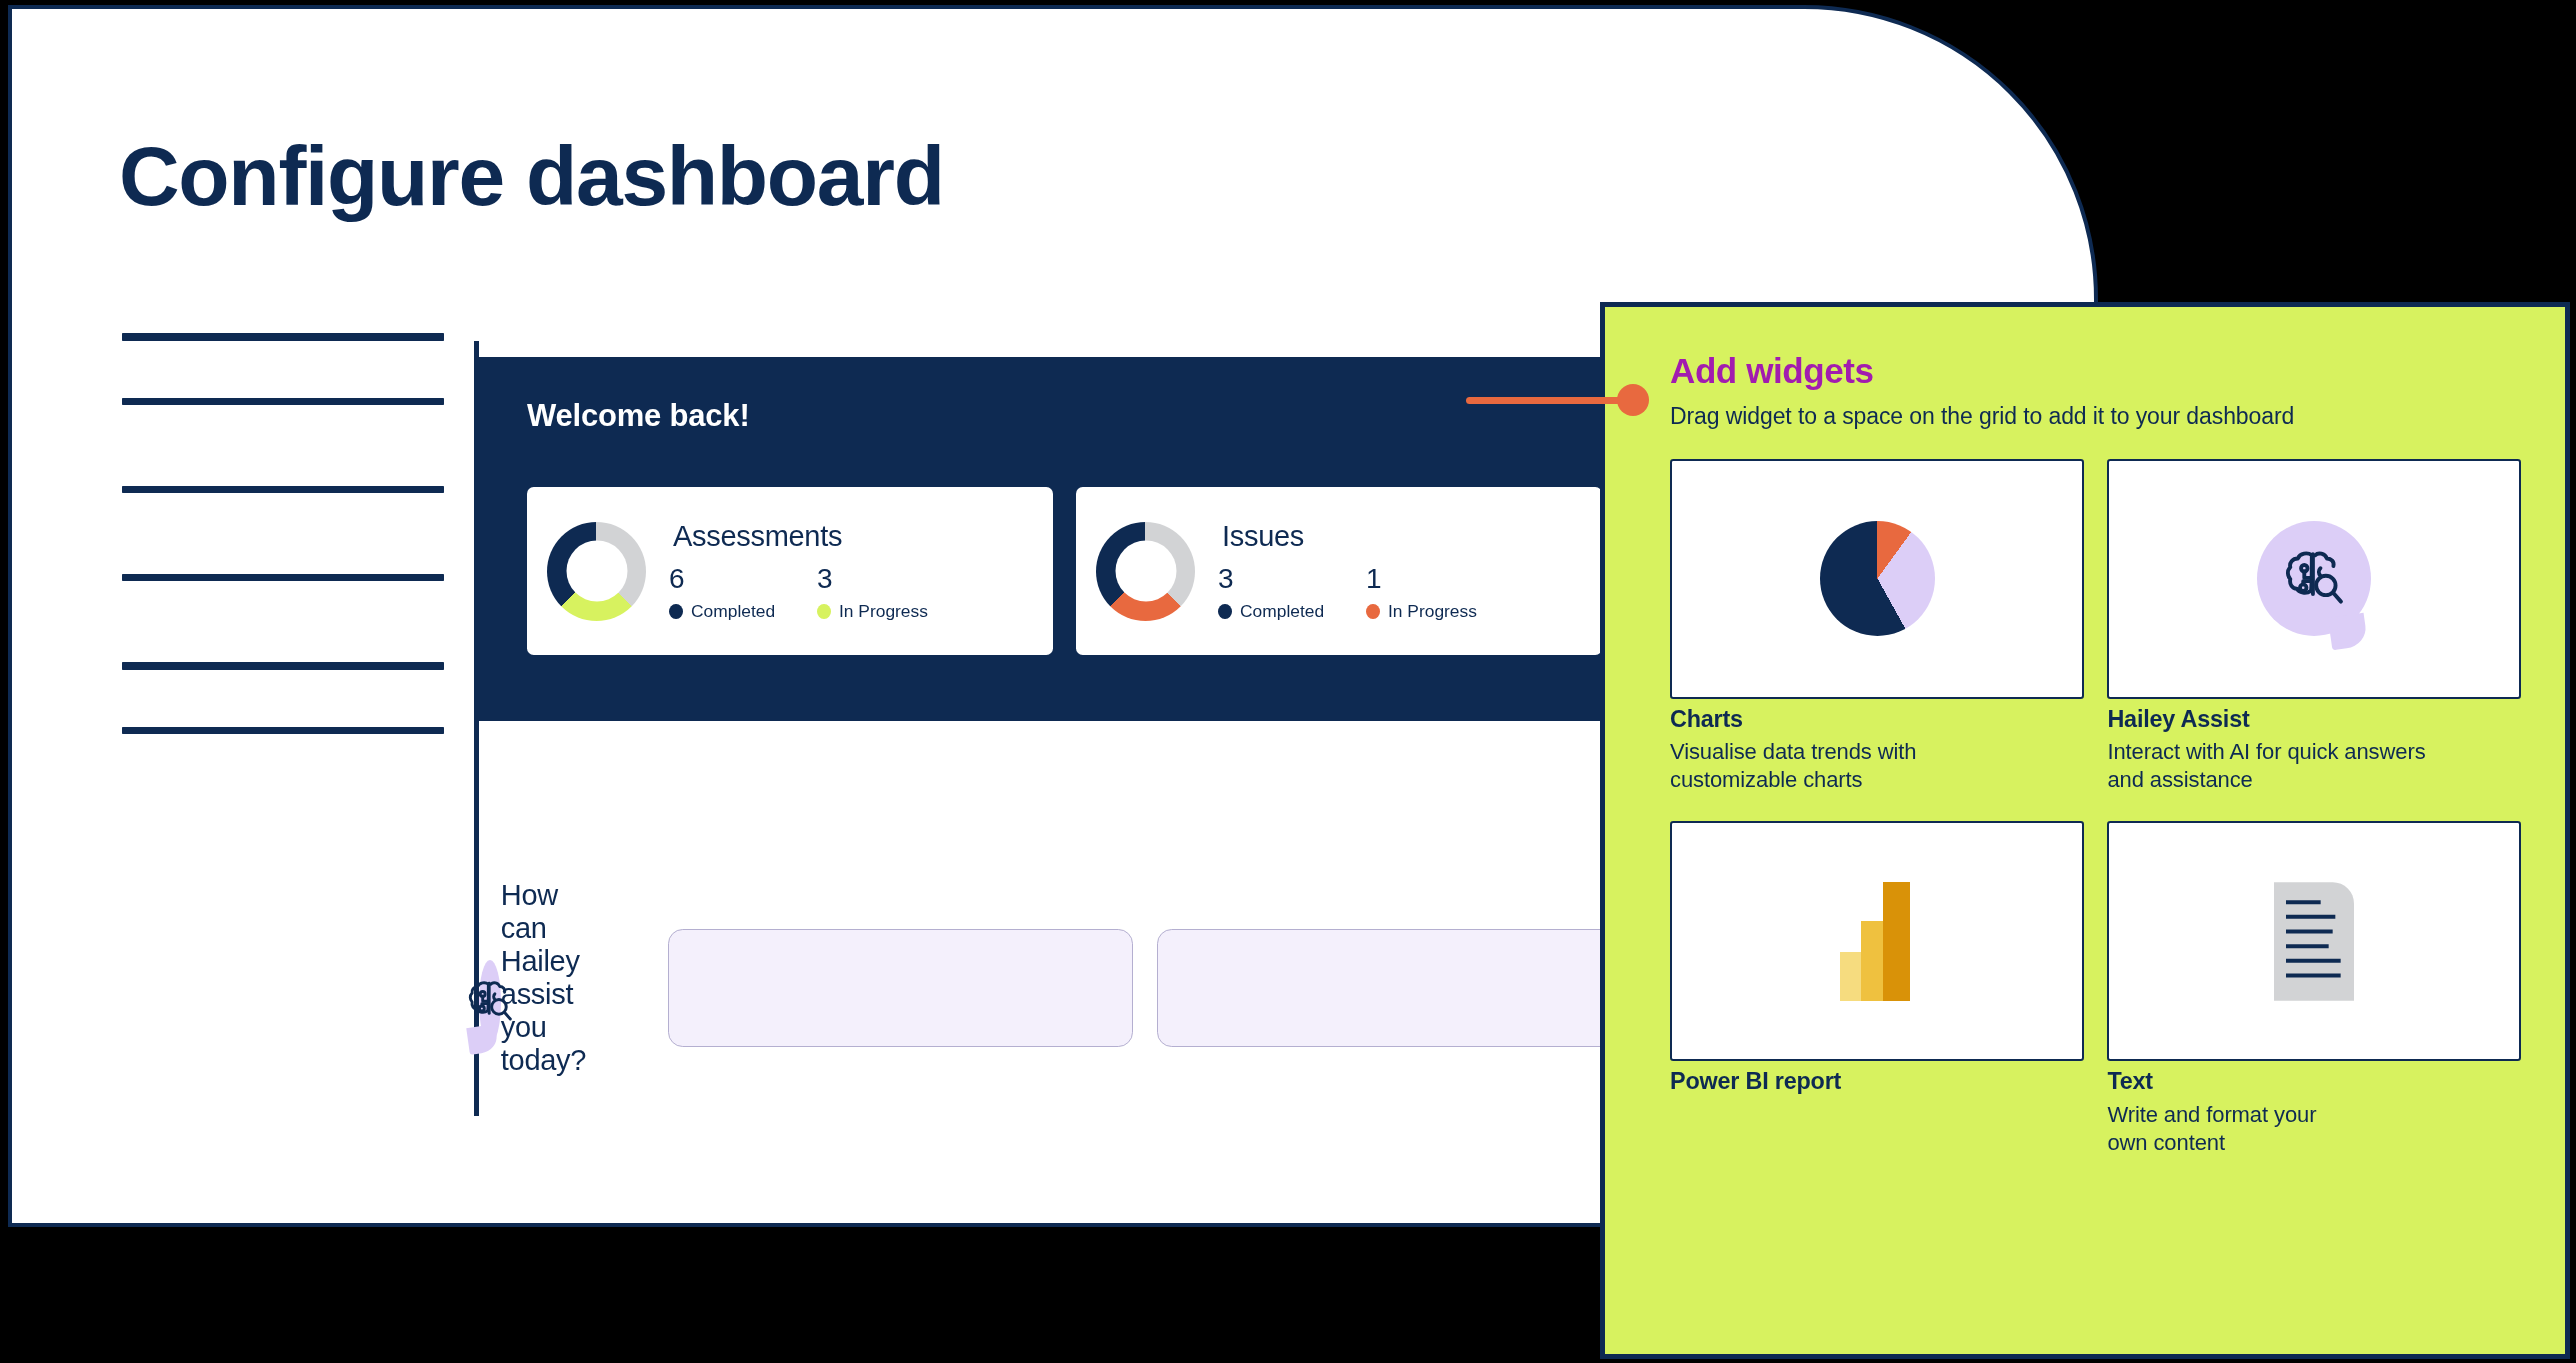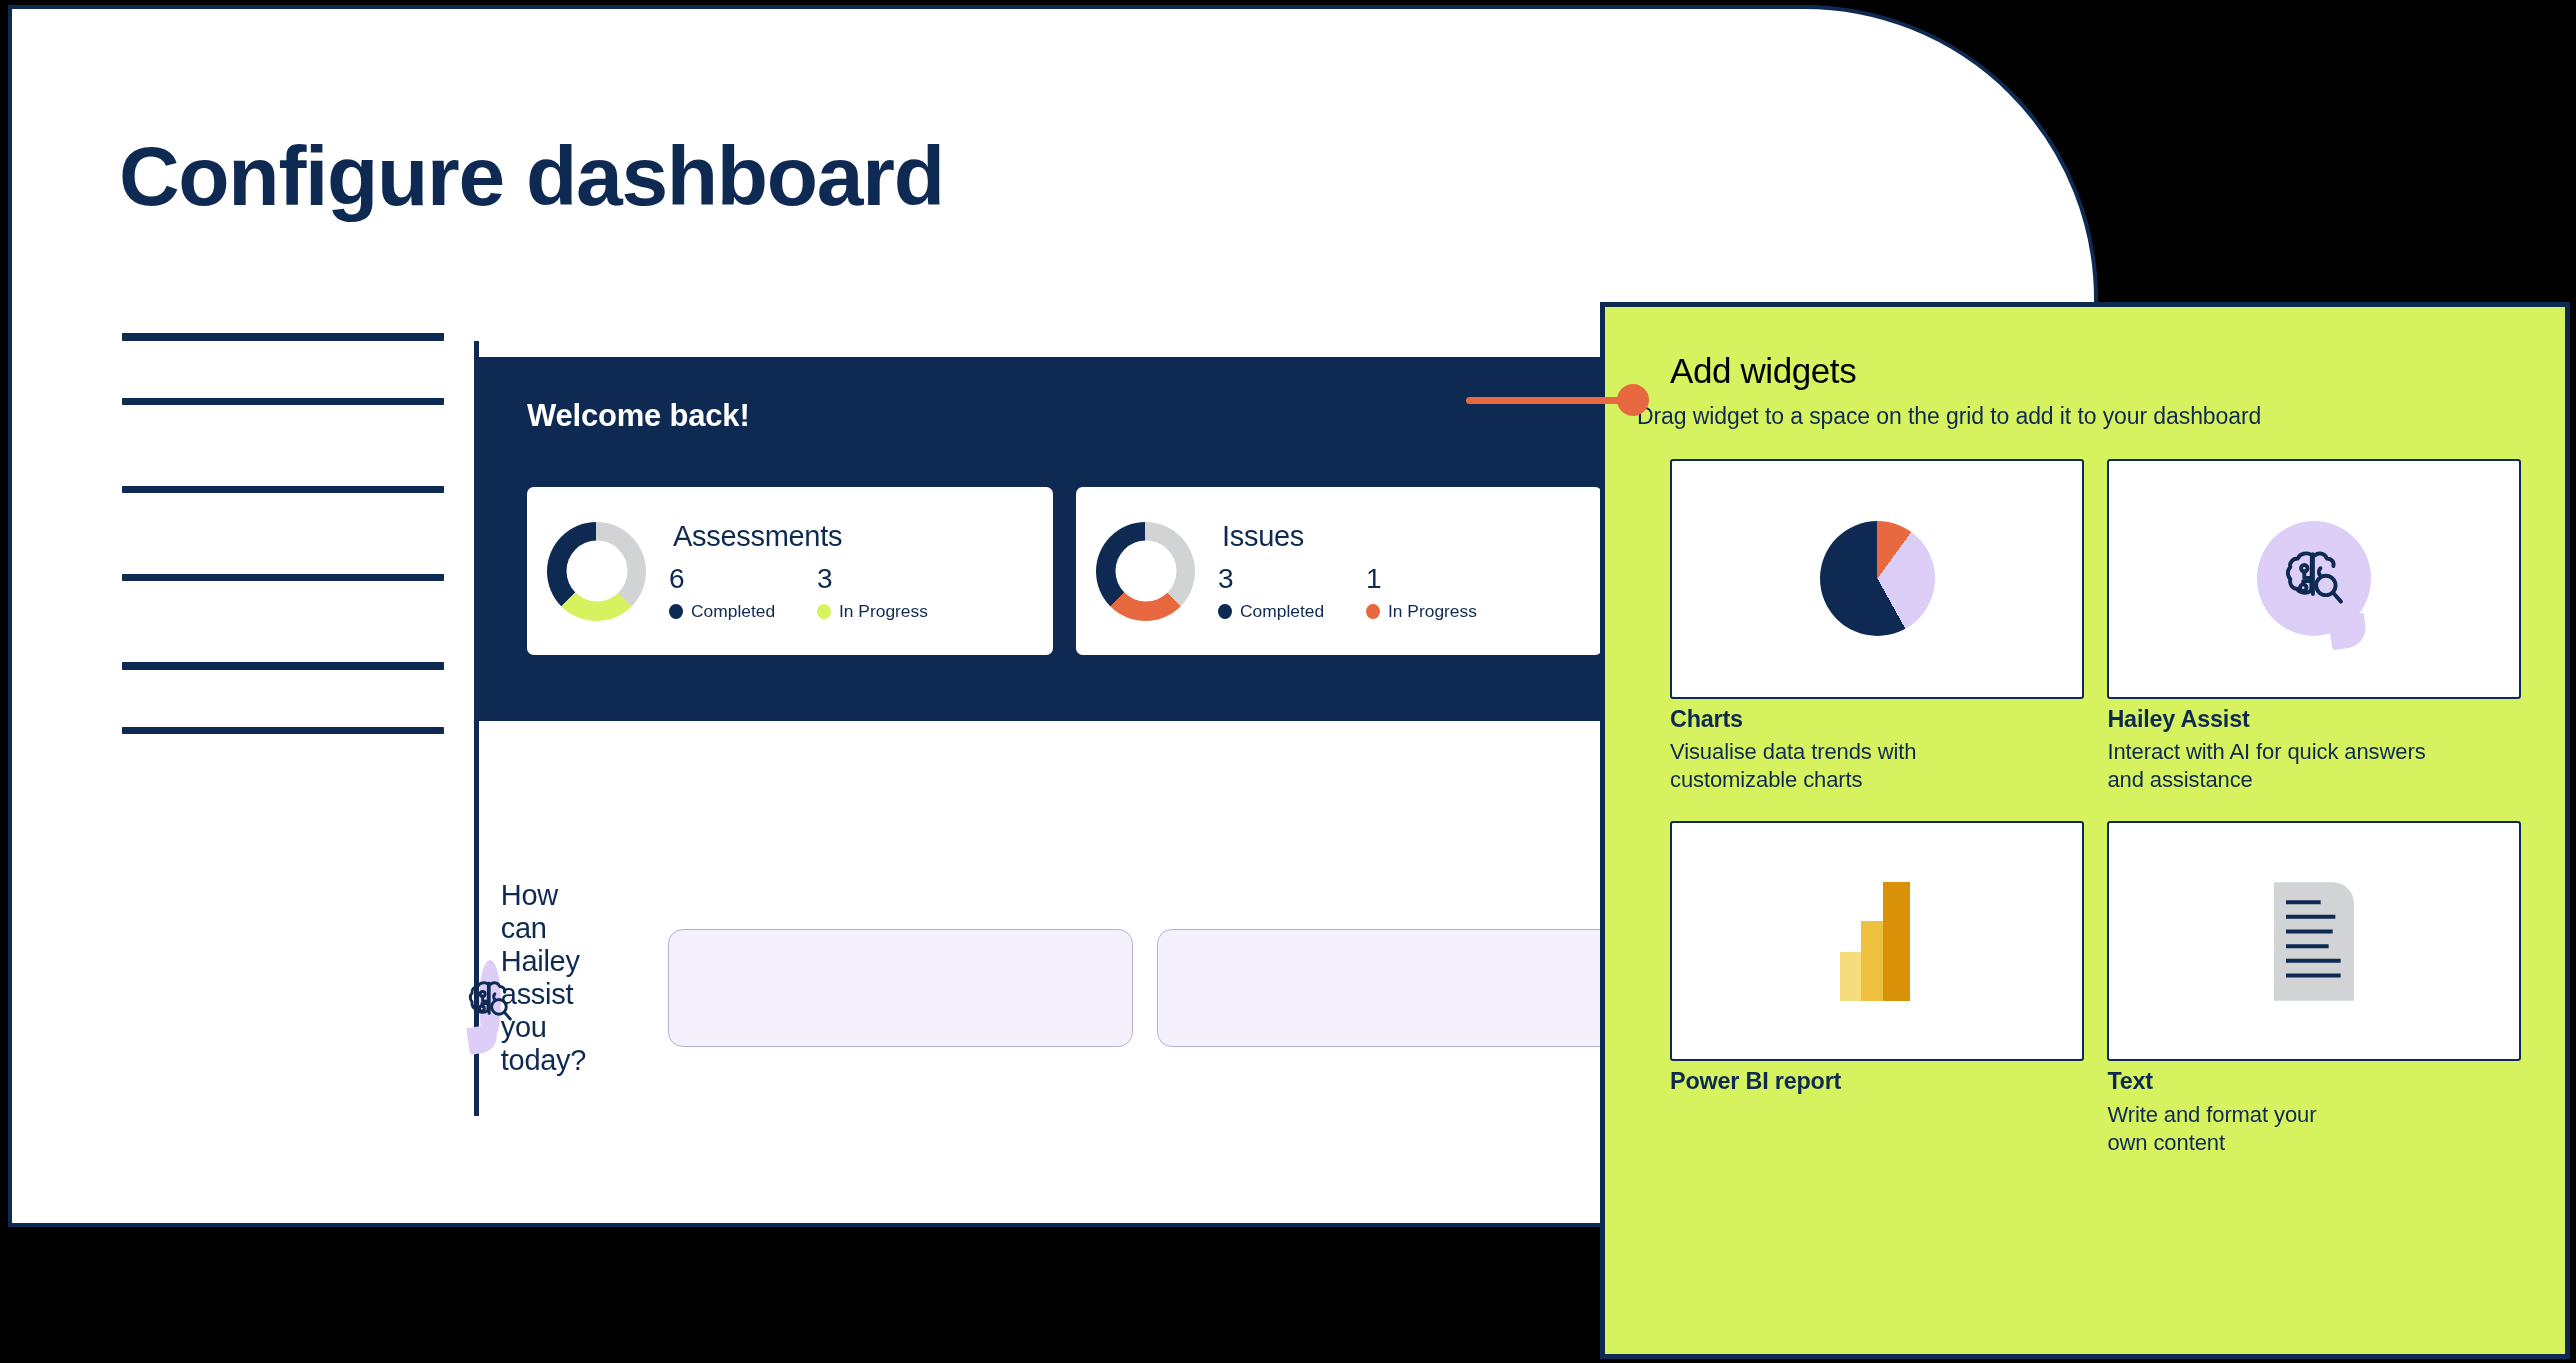--- a/index.html
+++ b/index.html
@@ -160,25 +160,25 @@
   .widgets-panel {
     position: absolute;
     left: 1600px; top: 302px;
     width: 970px; height: 1057px;
     background: #D7F25F;
     border: 5.3px solid #0E2A52;
     padding: 25px 32px 0 32px;
     z-index: 20;
   }
   .widgets-title {
-    font-size: 35px; font-weight: 400; color: #000000;
+    font-size: 35px; font-weight: 700; color: #a21caf;
     letter-spacing: -0.4px; margin-left: 33px; margin-top: 18.7px;
   }
   .widgets-sub {
-    font-size: 23px; color: #0E2A52; margin-top: 12px;
+    font-size: 23px; color: #0E2A52; margin-left: 33px; margin-top: 12px;
     letter-spacing: -0.1px;
   }
   .widget-grid {
     margin-top: 29px; margin-left: 33px;
     display: grid;
     grid-template-columns: 414px 414px;
     column-gap: 23.4px;
     row-gap: 27px;
   }
   .widget-card { width: 414px; }

